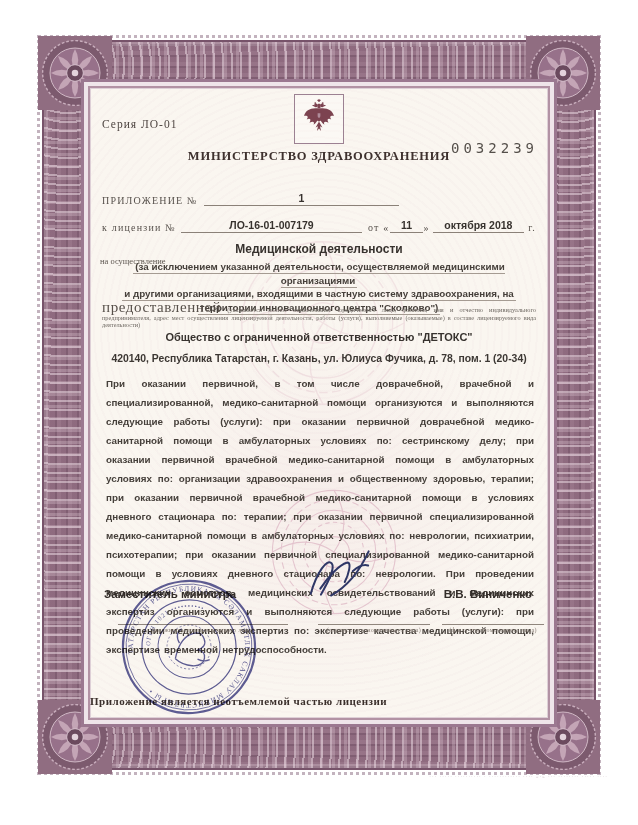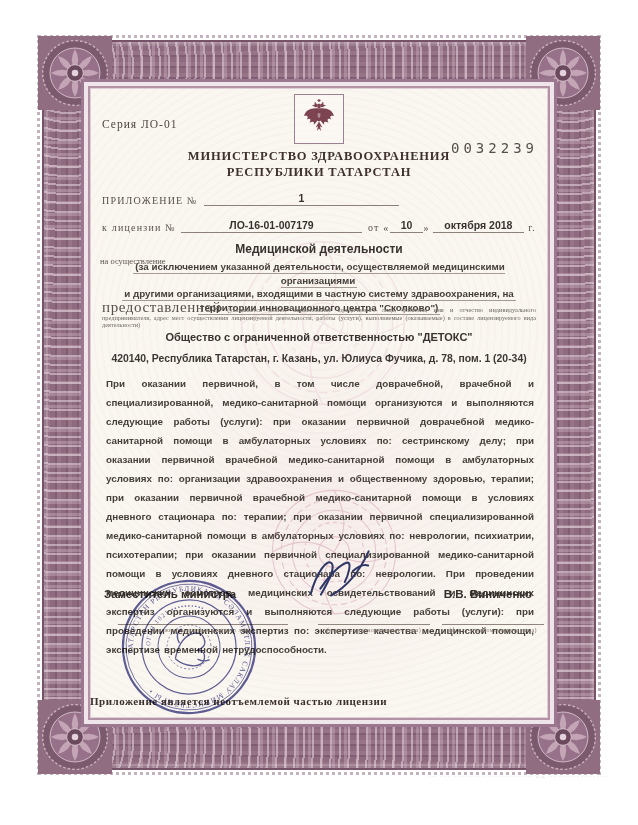--- a/index.html
+++ b/index.html
@@ -176,33 +176,32 @@
             <path d="M50 68 L40 86 L47 82 L44 96 L50 89 L56 96 L53 82 L60 86 Z"></path>
           </g>
           <path d="M46 44 h8 v8 q0 4 -4 6 q-4 -2 -4 -6 Z" fill="#b08d9b"></path>
         </svg>
       </div>
 
       <div class="abs serial">0032239</div>
 
       <div class="abs ministry">
         <div>МИНИСТЕРСТВО ЗДРАВООХРАНЕНИЯ</div>
-        <div>РЕСПУБЛИКИ ТАТАРСТАН</div>
       </div>
 
       <div class="abs annex-row">
         <span class="form-label">ПРИЛОЖЕНИЕ  №</span>
         <span class="slot" style="width:195px;margin-left:6px;">1</span>
       </div>
 
       <div class="abs license-row">
         <span class="form-label">к лицензии  №</span>
         <span class="slot" style="width:182px;margin-left:5px;">ЛО-16-01-007179</span>
         <span class="form-label" style="margin-left:6px;">от «</span>
-        <span class="slot" style="width:34px;">10</span>
+        <span class="slot" style="width:34px;">11</span>
         <span class="form-label">»</span>
         <span class="slot" style="width:92px;margin-left:3px;">октября 2018</span>
         <span class="form-label" style="margin-left:4px;">г.</span>
       </div>
 
       <div class="abs act-title">Медицинской деятельности</div>
       <div class="abs act-small">на осуществление</div>
 
       <div class="abs note">
         <div><span>(за исключением указанной деятельности, осуществляемой медицинскими организациями</span></div>

